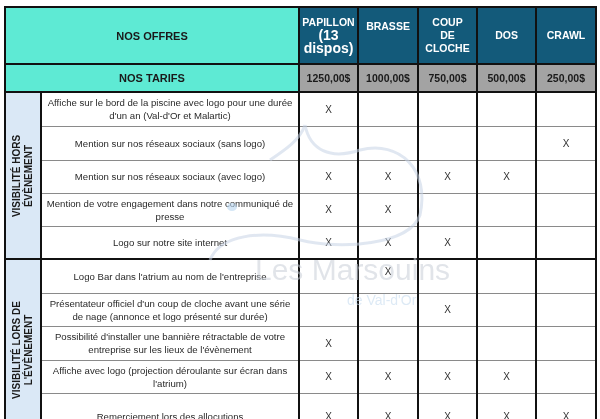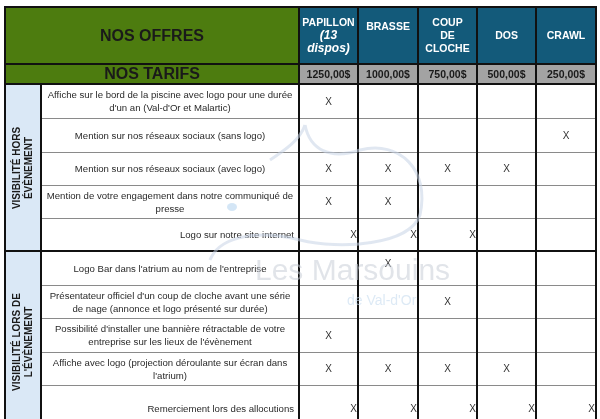--- a/index.html
+++ b/index.html
@@ -6,36 +6,36 @@
   body { width: 600px; height: 419px; position: relative; overflow: hidden; font-family: "Liberation Sans", sans-serif; }
   .watermark { position: absolute; left: 0; top: 0; width: 600px; height: 419px; pointer-events: none; z-index: 2; }
   table.offers {
     position: absolute; left: 4px; top: 6px;
     border-collapse: collapse; table-layout: fixed;
     width: 591px; z-index: 1;
   }
   table.offers td, table.offers th {
     border: 1px solid #8a8a8a; padding: 0; text-align: center; vertical-align: middle;
   }
-  .hdr-light { background: #4d7c0f; color: #1a1a1a; font-weight: bold; font-size: 16px; border: 2px solid #111 !important; margin-top: 48px; }
+  .hdr-light { background: #5eead4; color: #1a1a1a; font-weight: bold; font-size: 11px; border: 2px solid #111 !important; margin-top: 48px; }
   .hdr-dark { background: #135a7a; color: #ffffff; font-weight: bold; font-size: 10.5px; line-height: 13px; border: 2px solid #111 !important; }
-  .hdr-dark .sub { font-size: 12px; font-style: italic; }
+  .hdr-dark .sub { font-size: 14px; }
   .price { background: #a3a3a3; color: #1a1a1a; font-weight: bold; font-size: 10.5px; border: 2px solid #111 !important; }
   .section {
     background: #dae8f6; border: 2px solid #111 !important; position: relative;
   }
   .section .vlabel {
     position: absolute; left: 50%; top: 50%;
     transform: translate(-50%, -50%) rotate(-90deg);
     white-space: nowrap; font-weight: bold; font-size: 10px; line-height: 12px; color: #1a1a1a; text-align: center;
   }
   .desc { font-size: 9.6px; line-height: 13px; color: #2a2a2a; padding: 0 4px !important; background: transparent; border-left: 2px solid #111 !important; border-right: 2px solid #111 !important; }
   .cell { font-size: 10px; color: #333; border-left: 2px solid #111 !important; border-right: 2px solid #111 !important; }
   tr.sec-start td { border-top: 2px solid #111 !important; }
-  tr.sec-end td { border-bottom: 2px solid #111 !important; text-align: right; }
+  tr.sec-end td { border-bottom: 2px solid #111 !important; }
 </style>
 </head>
 <body>
 
 <table class="offers">
   <colgroup>
     <col style="width:36px">
     <col style="width:258px">
     <col style="width:59px">
     <col style="width:60px">
@@ -56,21 +56,21 @@
     <td class="hdr-dark">
       <div style="padding:8px 6px">COUP DE CLOCHE</div>
     </td>
     <td class="hdr-dark">
       <div>DOS</div>
     </td>
     <td class="hdr-dark">
       <div>CRAWL</div>
     </td>
   </tr>
-  <tr style="height:20px">
+  <tr style="height:28px">
     <td colspan="2" class="hdr-light">NOS TARIFS</td>
     <td class="price">1250,00$</td>
     <td class="price">1000,00$</td>
     <td class="price">750,00$</td>
     <td class="price">500,00$</td>
     <td class="price">250,00$</td>
   </tr>
 
   <tr class="sec-start" style="height:34px">
     <td rowspan="5" class="section">

